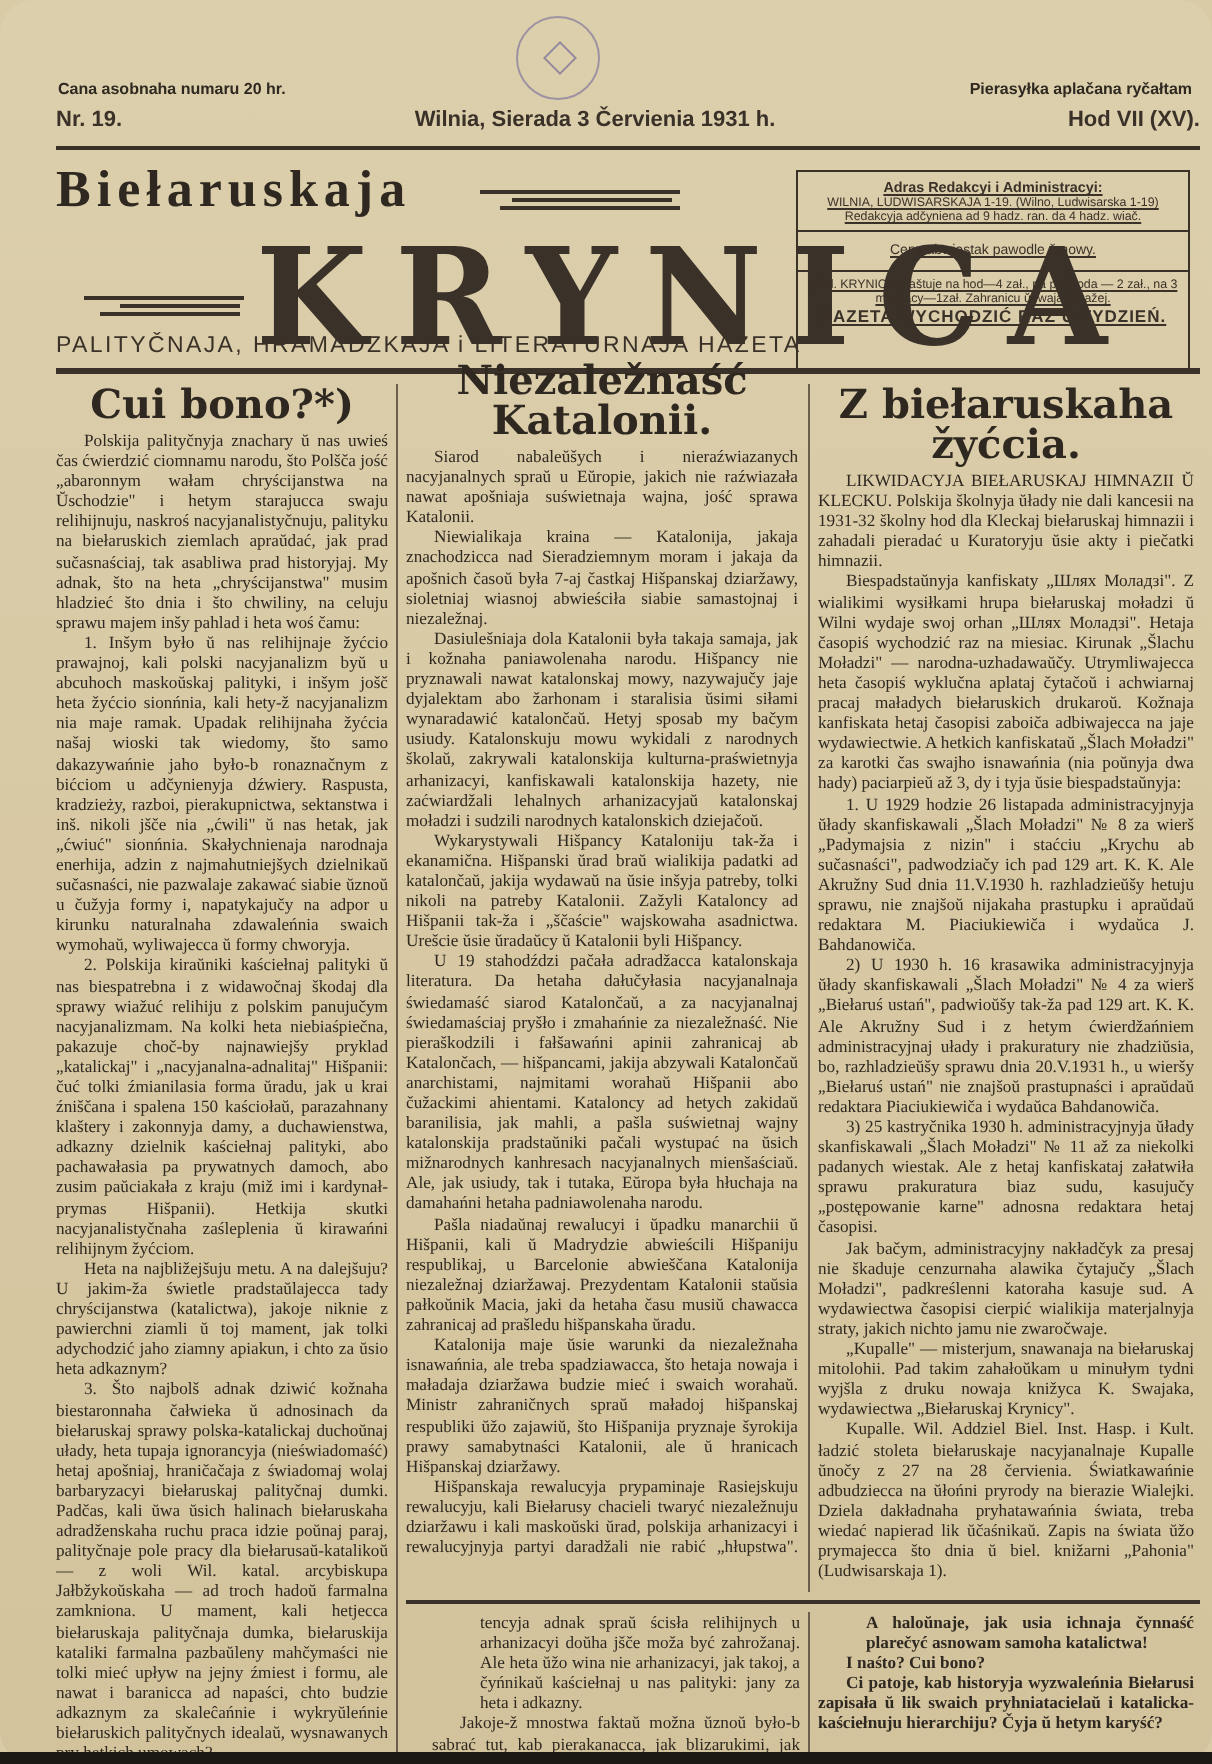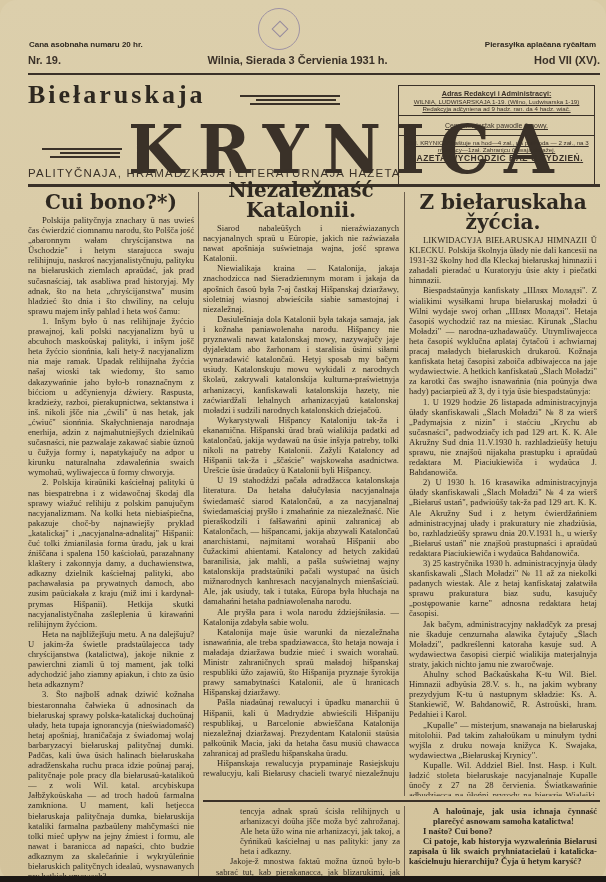--- a/index.html
+++ b/index.html
@@ -117,38 +117,36 @@
 
   <div class="vrule" style="left:198px; top:192px; height:688px;"></div>
 
   <div class="col" style="left:203px; top:178px; width:196px; height:600px; overflow:hidden;">
     <div class="headline">Niezaležnaść Katalonii.</div>
     <p>Siarod nabaleŭšych i nieraźwiazanych nacyjanalnych spraŭ u Eŭropie, jakich nie raźwiazała nawat apošniaja suświetnaja wajna, jość sprawa Katalonii.</p>
     <p>Niewialikaja kraina — Katalonija, jakaja znachodzicca nad Sieradziemnym moram i jakaja da apošnich časoŭ była 7-aj častkaj Hišpanskaj dziaržawy, sioletniaj wiasnoj abwieściła siabie samastojnaj i niezaležnaj.</p>
     <p>Dasiulešniaja dola Katalonii była takaja samaja, jak i kožnaha paniawolenaha narodu. Hišpancy nie pryznawali nawat katalonskaj mowy, nazywajučy jaje dyjalektam abo žarhonam i staralisia ŭsimi siłami wynaradawić katalončaŭ. Hetyj sposab my bačym usiudy. Katalonskuju mowu wykidali z narodnych školaŭ, zakrywali katalonskija kulturna-praświetnyja arhanizacyi, kanfiskawali katalonskija hazety, nie zaćwiardžali lehalnych arhanizacyjaŭ katalonskaj moładzi i sudzili narodnych katalonskich dziejačoŭ.</p>
     <p>Wykarystywali Hišpancy Kataloniju tak-ža i ekanamična. Hišpanski ŭrad braŭ wialikija padatki ad katalončaŭ, jakija wydawaŭ na ŭsie inšyja patreby, tolki nikoli na patreby Katalonii. Zažyli Katalоncy ad Hišpanii tak-ža i „ščaście" wajskowaha asadnictwa. Urešcie ŭsie ŭradaŭcy ŭ Katalonii byli Hišpancy.</p>
     <p>U 19 stahodździ pačała adradžacca katalonskaja literatura. Da hetaha dałučyłasia nacyjanalnaja świedamaść siarod Katalončaŭ, a za nacyjanalnaj świedamaściaj pryšło i zmahańnie za niezaležnaść. Nie pieraškodzili i fałšawańni apinii zahranicaj ab Katalončach, — hišpancami, jakija abzywali Katalončaŭ anarchistami, najmitami worahaŭ Hišpanii abo čužackimi ahientami. Katalоncy ad hetych zakidaŭ baranilisia, jak mahli, a pašla suświetnaj wajny katalonskija pradstaŭniki pačali wystupać na ŭsich mižnarodnych kanhresach nacyjanalnych mienšaściaŭ. Ale, jak usiudy, tak i tutaka, Eŭropa była hłuchaja na damahańni hetaha padniawolenaha narodu.</p>
-    <p>Ale pryšła para i wola narodu ździejśniłasia. — Katalonija zdabyła sabie wolu.</p>
+    <p>Pašla niadaŭnaj rewalucyi i ŭpadku manarchii ŭ Hišpanii, kali ŭ Madrydzie abwieścili Hišpaniju respublikaj, u Barcelonie abwieščana Katalonija niezaležnaj dziaržawaj. Prezydentam Katalonii staŭsia pałkoŭnik Macia, jaki da hetaha času musiŭ chawacca zahranicaj ad prašledu hišpanskaha ŭradu.</p>
     <p>Katalonija maje ŭsie warunki da niezaležnaha isnawańnia, ale treba spadziawacca, što hetaja nowaja i maładaja dziaržawa budzie mieć i swaich worahaŭ. Ministr zahraničnych spraŭ maładoj hišpanskaj respubliki ŭžo zajawiŭ, što Hišpanija pryznaje šyrokija prawy samabytnaści Katalonii, ale ŭ hranicach Hišpanskaj dziaržawy.</p>
-    <p>Pašla niadaŭnaj rewalucyi i ŭpadku manarchii ŭ Hišpanii, kali ŭ Madrydzie abwieścili Hišpaniju respublikaj, u Barcelonie abwieščana Katalonija niezaležnaj dziaržawaj. Prezydentam Katalonii staŭsia pałkoŭnik Macia, jaki da hetaha času musiŭ chawacca zahranicaj ad prašledu hišpanskaha ŭradu.</p>
     <p>Hišpanskaja rewalucyja prypaminaje Rasiejskuju rewalucyju, kali Biełarusy chacieli twaryć niezaležnuju dziaržawu i kali maskoŭski ŭrad, polskija arhanizacyi i rewalucyjnyja partyi daradžali nie rabić „hłupstwa". Miahkaje serca biełarusa i durnaja wiera ŭ suświetnuju rewalucyju adłažyli swaju sprawu na dalej, žalejučy swajho woraha bolš, jak siabie.</p>
 
   </div>
 
   <div class="vrule" style="left:404px; top:192px; height:604px;"></div>
 
   <div class="col" style="left:409px; top:190px; width:188px; height:606px; overflow:hidden;">
     <div class="headline">Z biełaruskaha žyćcia.</div>
     <p>LIKWIDACYJA BIEŁARUSKAJ HIMNAZII Ŭ KLECKU. Polskija školnyja ŭłady nie dali kancesii na 1931-32 školny hod dla Kleckaj biełaruskaj himnazii i zahadali pieradać u Kuratoryju ŭsie akty i piečatki himnazii.</p>
     <p>Biespadstaŭnyja kanfiskaty „Шлях Моладзі". Z wialikimi wysiłkami hrupa biełaruskaj moładzi ŭ Wilni wydaje swoj orhan „Шлях Моладзі". Hetaja časopiś wychodzić raz na miesiac. Kirunak „Šlachu Moładzi" — narodna-uzhadawaŭčy. Utrymliwajecca heta časopiś wyklučna aplataj čytačoŭ i achwiarnaj pracaj maładych biełaruskich drukaroŭ. Kožnaja kanfiskata hetaj časopisi zaboiča adbiwajecca na jaje wydawiectwie. A hetkich kanfiskataŭ „Šlach Moładzi" za karotki čas swajho isnawańnia (nia poŭnyja dwa hady) paciarpieŭ až 3, dy i tyja ŭsie biespadstaŭnyja:</p>
     <p>1. U 1929 hodzie 26 listapada administracyjnyja ŭłady skanfiskawali „Šlach Moładzi" № 8 za wierš „Padymajsia z nizin" i staćciu „Krychu ab sučasnaści", padwodziačy ich pad 129 art. K. K. Ale Akružny Sud dnia 11.V.1930 h. razhladzieŭšy hetuju sprawu, nie znajšoŭ nijakaha prastupku i apraŭdaŭ redaktara M. Piaciukiewiča i wydaŭca J. Bahdanowiča.</p>
     <p>2) U 1930 h. 16 krasawika administracyjnyja ŭłady skanfiskawali „Šlach Moładzi" № 4 za wierš „Biełaruś ustań", padwioŭšy tak-ža pad 129 art. K. K. Ale Akružny Sud i z hetym ćwierdžańniem administracyjnaj ułady i prakuratury nie zhadziŭsia, bo, razhladzieŭšy sprawu dnia 20.V.1931 h., u wieršy „Biełaruś ustań" nie znajšoŭ prastupnaści i apraŭdaŭ redaktara Piaciukiewiča i wydaŭca Bahdanowiča.</p>
     <p>3) 25 kastryčnika 1930 h. administracyjnyja ŭłady skanfiskawali „Šlach Moładzi" № 11 až za niekolki padanych wiestak. Ale z hetaj kanfiskataj załatwiła sprawu prakuratura biaz sudu, kasujučy „postępowanie karne" adnosna redaktara hetaj časopisi.</p>
     <p>Jak bačym, administracyjny nakładčyk za presaj nie škaduje cenzurnaha alawika čytajučy „Šlach Moładzi", padkreślenni katoraha kasuje sud. A wydawiectwa časopisi cierpić wialikija materjalnyja straty, jakich nichto jamu nie zwaročwaje.</p>
-    <p>Ahulny schod Baćkaŭskaha K-tu Wil. Biel. Himnazii adbyŭsia 28.V. s. h., na jakim wybrany prezydyjum K-tu ŭ nastupnym składzie: Ks. A. Stankiewič, W. Bahdanowič, R. Astroŭski, hram. Pedahiei i Karol.</p>
     <p>„Kupalle" — misterjum, snawanaja na biełaruskaj mitolohii. Pad takim zahałoŭkam u minułym tydni wyjšla z druku nowaja knižyca K. Swajaka, wydawiectwa „Biełaruskaj Krynicy".</p>
     <p>Kupalle. Wil. Addziel Biel. Inst. Hasp. i Kult. ładzić stoletа biełaruskaje nacyjanalnaje Kupalle ŭnočy z 27 na 28 červienia. Światkawańnie adbudziecca na ŭłońni pryrody na bierazie Wialejki. Dziela dakładnaha pryhatawańnia świata, treba wiedać napierad lik ŭčaśnikaŭ. Zapis na świata ŭžo prymajecca što dnia ŭ biel. knižarni „Pahonia" (Ludwisarskaja 1).</p>
 
   </div>
 
   <div class="hrule" style="left:203px; right:6px; top:800px;"></div>
 
   <div class="col" style="left:216px; top:806px; width:184px; height:72px; overflow:hidden;">
     <p class="noind">tencyja adnak spraŭ ścisła relihijnych u arhanizacyi doŭha jšče moža być zahrožanaj. Ale heta ŭžo wina nie arhanizacyi, jak takoj, a čyńnikaŭ kaściełnaj u nas palityki: jany za heta i adkazny.</p>
     <p>Jakoje-ž mnostwa faktaŭ možna ŭznoŭ było-b sabrać tut, kab pierakanacca, jak blizarukimi, jak zaśleplenymi źjaŭlajucca stalniańnia polskija ki-</p>

